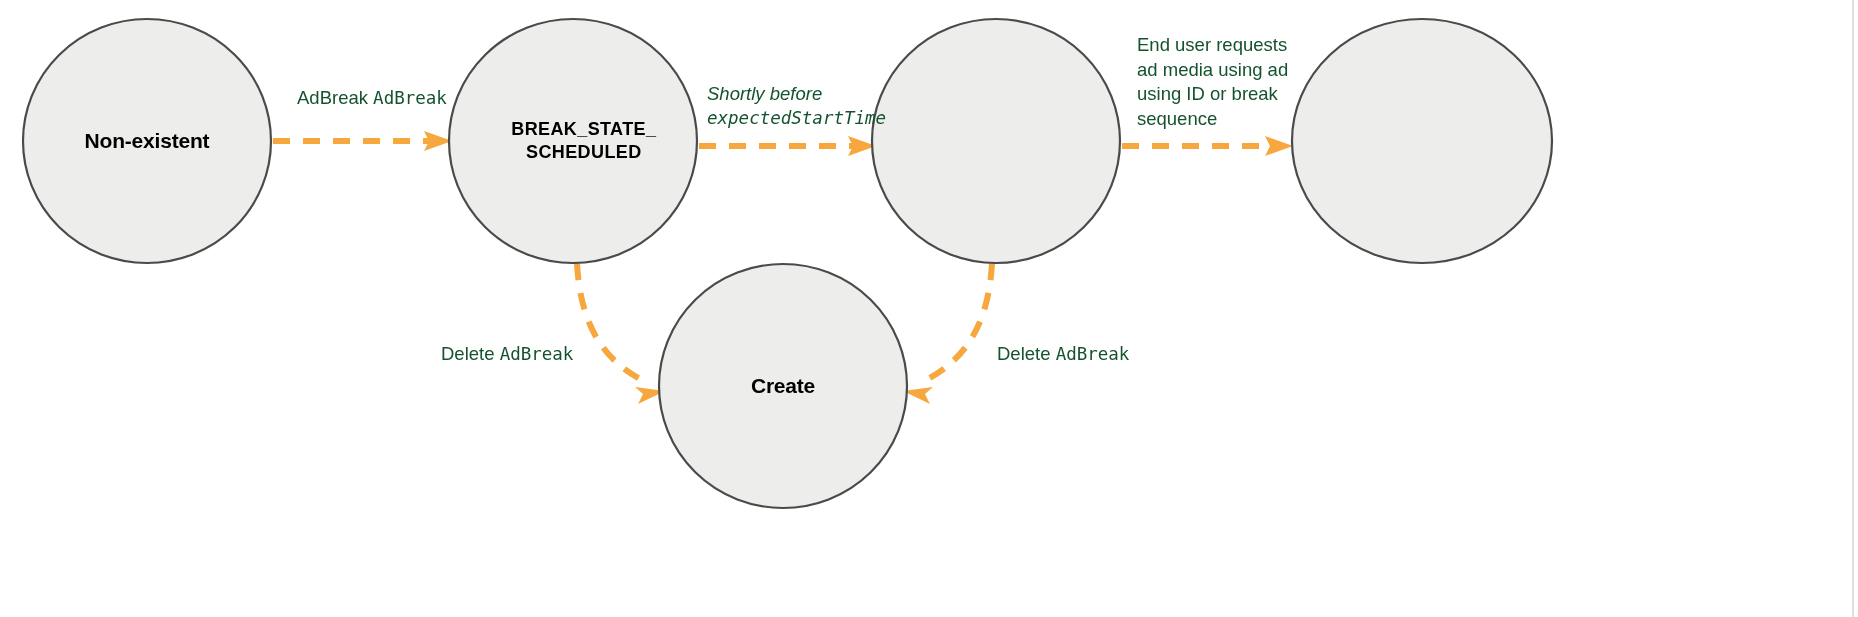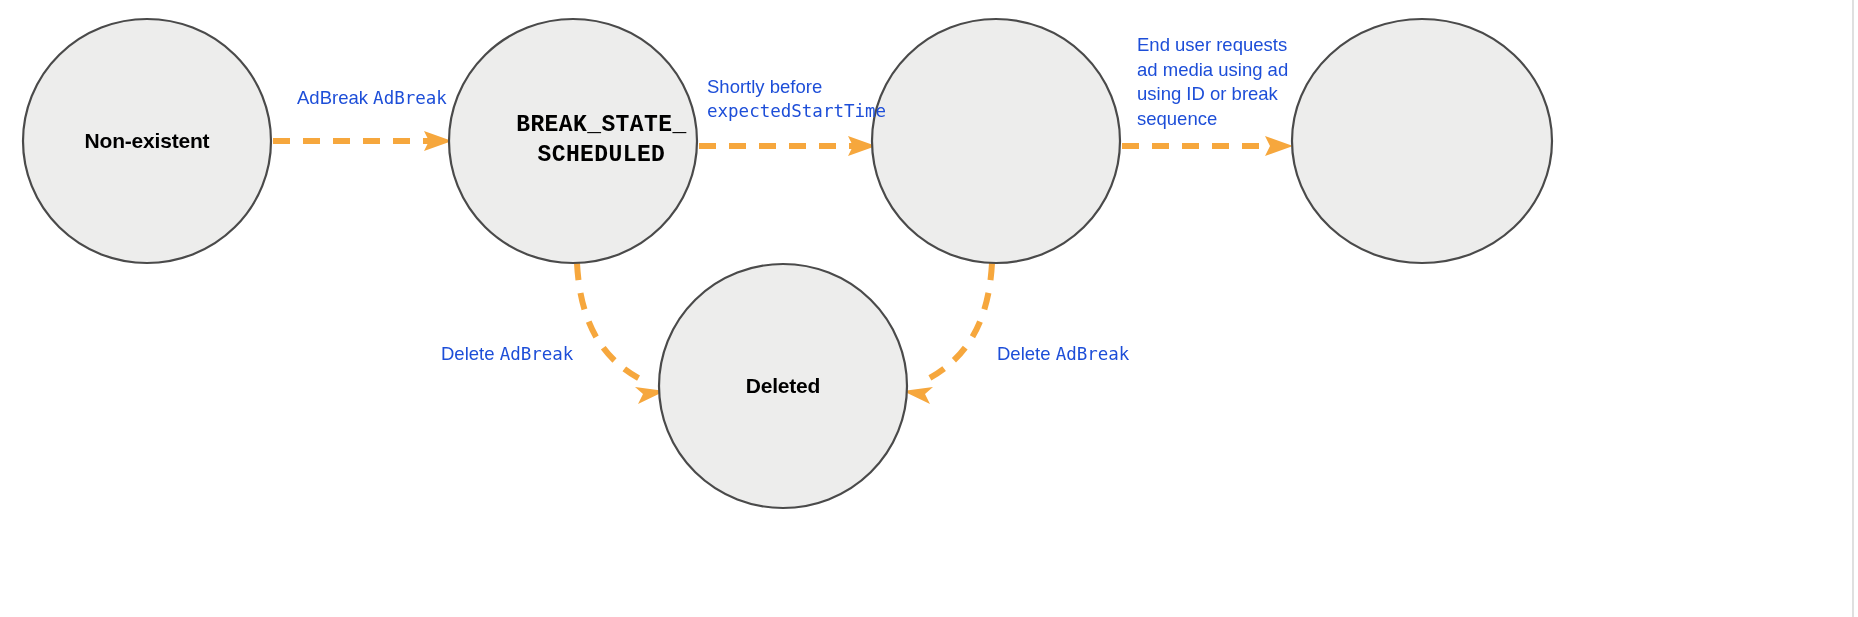--- a/index.html
+++ b/index.html
@@ -55,28 +55,28 @@
     line-height: 1.28;
     white-space: pre;
     pointer-events: none;
   }
   .node-label.sans {
     font-family: "Liberation Sans", sans-serif;
     font-size: 21px;
     letter-spacing: -0.2px;
   }
   .node-label.mono {
-    font-family: Liberation Mono, monospace;
-    font-size: 23px;
+    font-family: Liberation Sans, sans-serif;
+    font-size: 18px;
     letter-spacing: 0.4px;
   }
 
   .edge-label {
     position: absolute;
-    color: #1d4ed8;
+    color: #14532d;
     font-size: 18.5px;
     line-height: 1.33;
     white-space: nowrap;
   }
   .edge-label .sans-part {
     font-family: "Liberation Sans", sans-serif;
   }
   .edge-label .mono-part {
     font-family: "DejaVu Sans Mono", "Liberation Mono", monospace;
     font-size: 17.5px;
@@ -133,29 +133,29 @@
 
   <div class="node-label sans" style="left:147px; top:141px;">Non-existent</div>
 
   <div class="node-label mono" style="left:573px; top:141px;">
     <span class="line">BREAK_STATE_</span>
     <span class="line">SCHEDULED</span>
   </div>
 
 
 
-  <div class="node-label sans" style="left:783px; top:386px;">Deleted</div>
+  <div class="node-label sans" style="left:783px; top:386px;">Create</div>
 
   <div class="edge-label align-left" style="left:297px; top:86px;">
     <span class="line">
       <span class="sans-part">AdBreak </span><span class="mono-part">AdBreak</span>
     </span>
   </div>
 
-  <div class="edge-label align-left" style="left:707px; top:75px;">
+  <div class="edge-label align-left" style="left:707px; top:82px;font-style:italic;">
     <span class="line sans-part">Shortly before</span>
     <span class="line mono-part">expectedStartTime</span>
   </div>
 
   <div class="edge-label align-left" style="left:1137px; top:33px;">
     <span class="line sans-part">End user requests</span>
     <span class="line sans-part">ad media using ad</span>
     <span class="line sans-part">using ID or break</span>
     <span class="line sans-part">sequence</span>
   </div>

